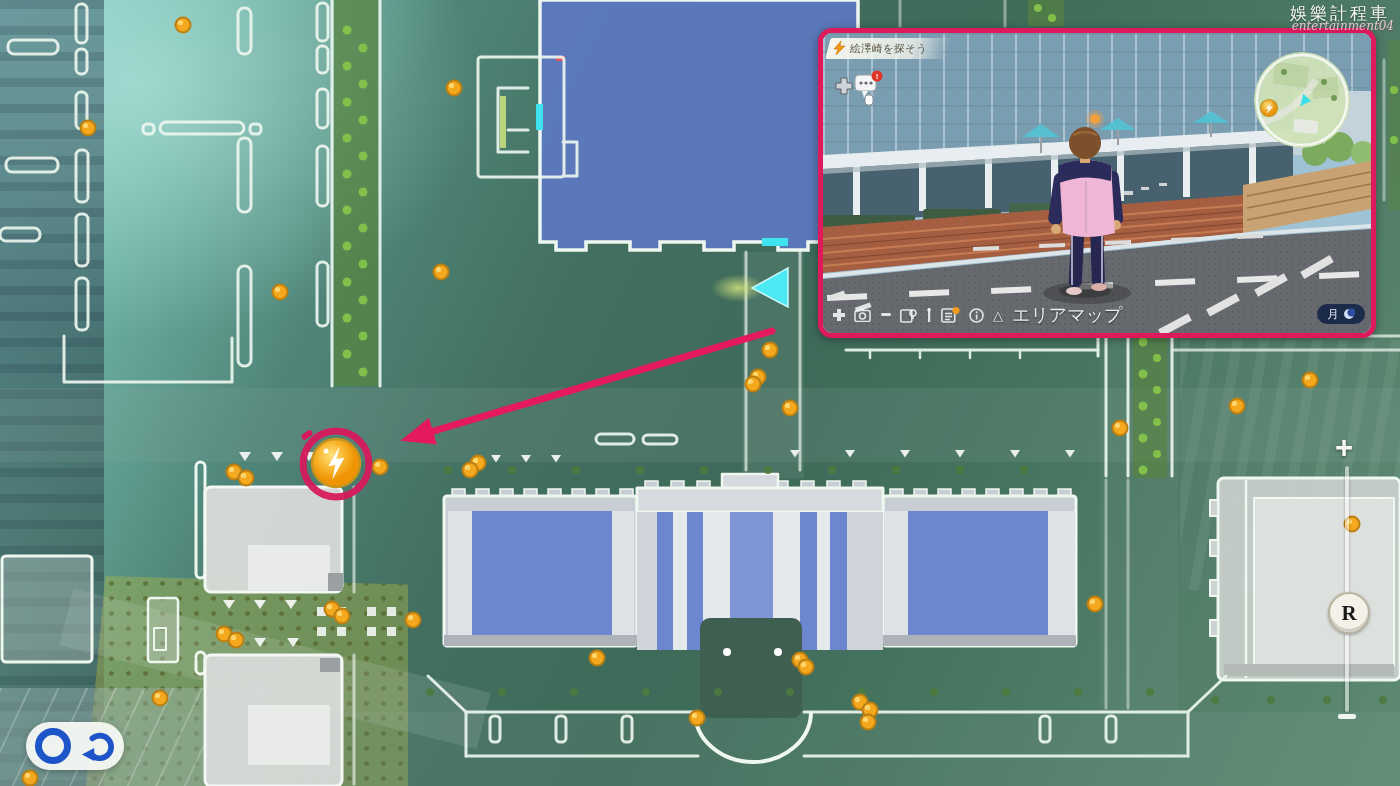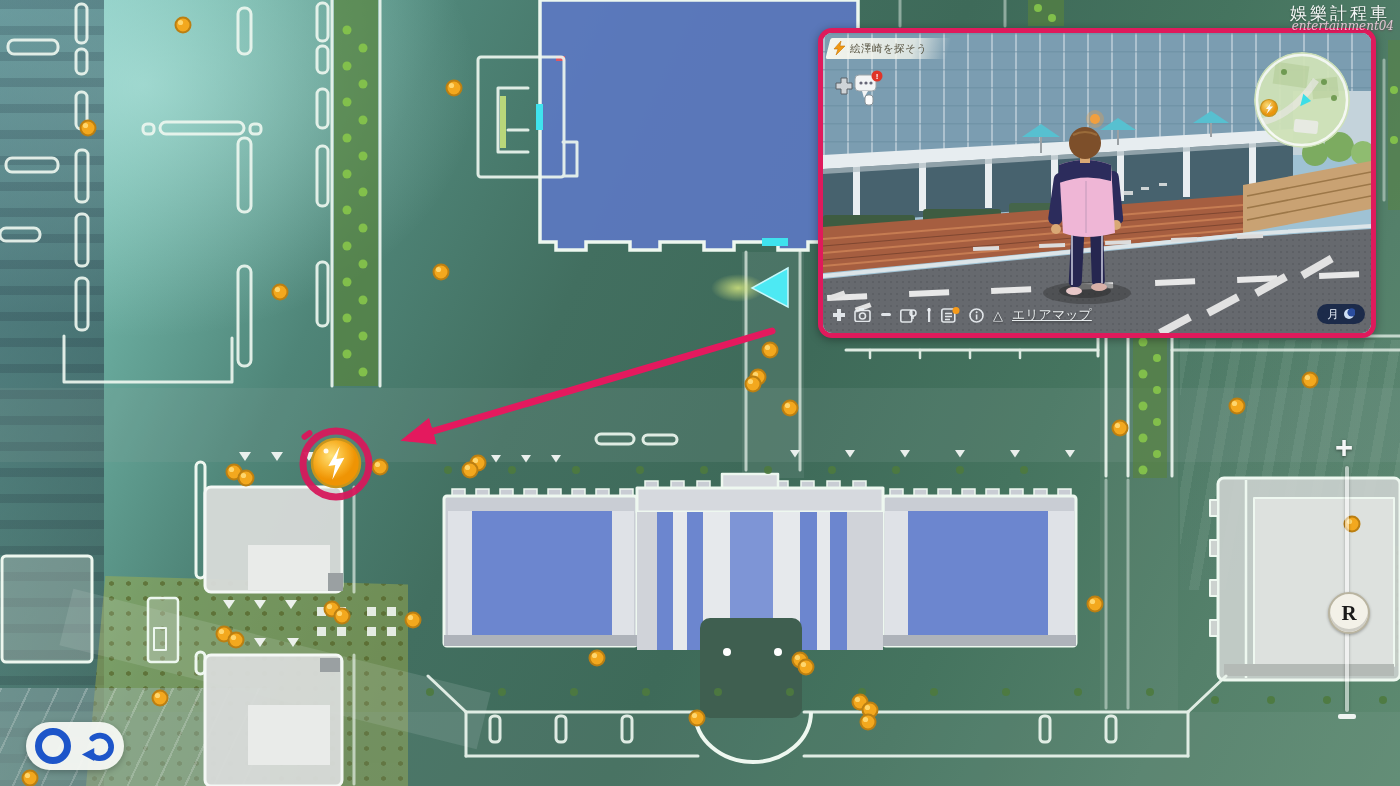--- a/index.html
+++ b/index.html
@@ -37,21 +37,21 @@
   .quest-banner{position:absolute;left:5px;top:5px;height:21px;width:116px;display:flex;align-items:center;gap:4px;
     padding-left:5px;transform:skewX(-14deg);border-radius:2px;
     background:linear-gradient(90deg,rgba(250,250,240,.95),rgba(250,250,240,.75) 70%,rgba(250,250,240,0));}
   .quest-banner>*{transform:skewX(14deg);}
   .quest-label{font-size:10.5px;color:#56523f;letter-spacing:.5px;white-space:nowrap;}
   .hint-cluster{position:absolute;left:6px;top:36px;width:56px;height:44px;}
   .minimap{position:absolute;left:431px;top:19px;width:96px;height:96px;border-radius:50%;overflow:hidden;opacity:.95;}
   .toolbar{position:absolute;left:10px;bottom:6px;height:24px;display:flex;align-items:center;gap:9px;
     color:rgba(240,244,246,.95);}
   .toolbar .tglyph{font-size:13px;line-height:1;text-shadow:0 1px 2px rgba(0,0,0,.55);}
-  .toolbar .tlabel{font-size:13px;text-shadow:0 1px 2px rgba(0,0,0,.55);text-decoration:underline;}
+  .toolbar .tlabel{font-size:18px;text-shadow:0 1px 2px rgba(0,0,0,.55);}
   .day-pill{position:absolute;right:6px;bottom:9px;width:48px;height:20px;border-radius:11px;
     background:rgba(18,34,70,.88);display:flex;align-items:center;justify-content:center;gap:4px;
     color:#e6edf8;font-size:11.5px;}
 
   
   .wm1{position:absolute;top:2px;right:10px;z-index:40;font-family:"Liberation Serif",serif;
     font-size:17px;letter-spacing:3px;color:rgba(255,255,255,.95);text-shadow:0 1px 2px rgba(0,0,0,.45);}
   .wm2{position:absolute;top:19px;right:6px;z-index:40;font-family:"DejaVu Serif",serif;font-style:italic;
     font-size:12px;color:rgba(244,212,226,.88);text-shadow:0 1px 2px rgba(120,20,60,.4);}
 

